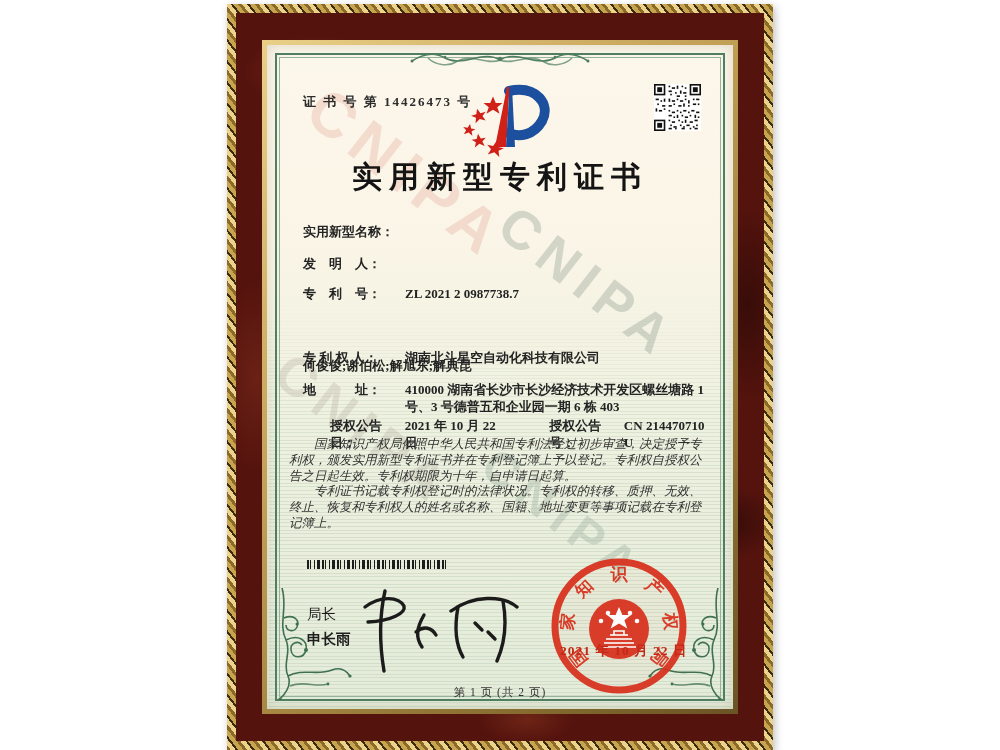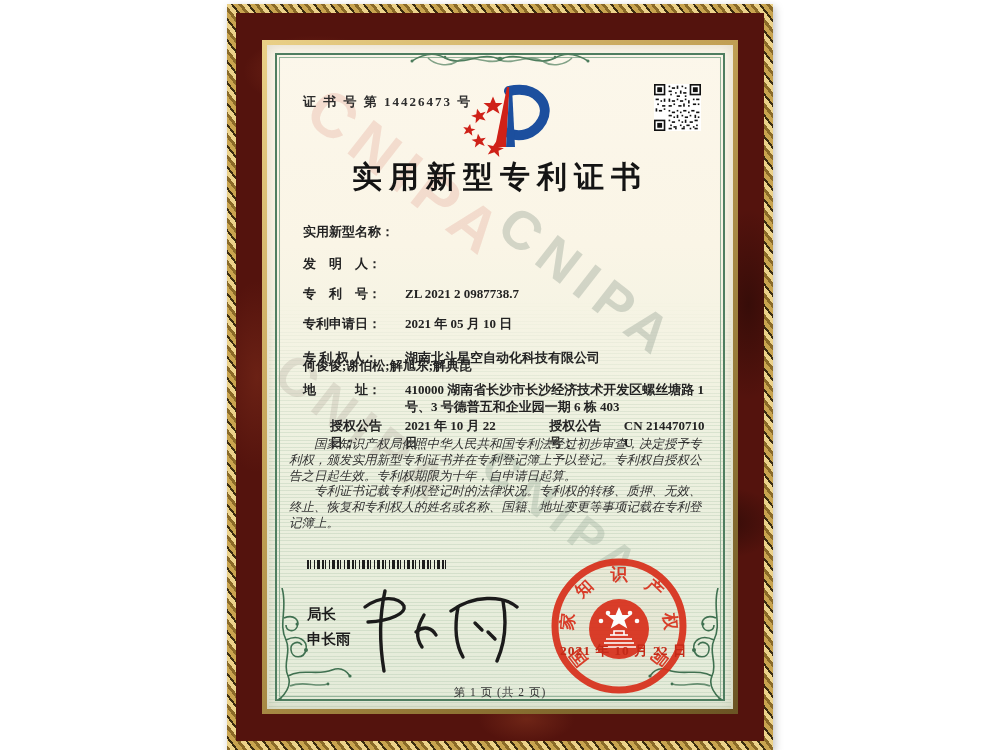--- a/index.html
+++ b/index.html
@@ -56,21 +56,21 @@
   .grant-row{display:flex;margin-left:27px;}
   .grant-row .pair{display:flex;}
   .grant-row .pair.second{margin-left:42px;align-items:flex-end;}
 
   .bodytext{position:absolute;left:22px;right:22px;top:392px;font-size:12.5px;line-height:15.8px;
             color:#313131;font-style:italic;font-weight:500;}
   .bodytext p{margin:0;text-indent:2em;}
 
   .barcode{position:absolute;left:40px;top:515px;width:140px;height:9px;
            background:repeating-linear-gradient(90deg,#1c1c1c 0 2px,transparent 2px 3px,#1c1c1c 3px 4px,transparent 4px 7px,#1c1c1c 7px 8px,transparent 8px 10px,#1c1c1c 10px 13px,transparent 13px 15px);}
-  .signer-title{position:absolute;left:40px;top:560px;font-size:14.5px;font-weight:700;color:#1d1d1d;}
+  .signer-title{position:absolute;left:40px;top:560px;font-size:14.5px;font-weight:400;color:#1d1d1d;}
   .signer-name{position:absolute;left:40px;top:585px;font-size:14.5px;font-weight:700;color:#1d1d1d;}
   .signature{position:absolute;left:84px;top:532px;}
 
   .seal{position:absolute;left:281px;top:510px;z-index:3;}
   .seal-date{position:absolute;left:293px;top:597px;z-index:4;font-size:13.5px;font-weight:700;
              letter-spacing:1px;color:#c32a18;}
   .footer{position:absolute;left:0;right:0;top:640px;text-align:center;font-size:11.5px;
           letter-spacing:1px;color:#333;}
 
   .orn-top{position:absolute;left:50%;top:1px;transform:translateX(-50%);z-index:2;}
@@ -257,24 +257,20 @@
               <span class="lab">实用新型名称：</span>
             </div>
             <div class="row" style="top:210px;flex-direction:column;">
               <span class="lab">发　明　人：</span>
               <span class="val">何俊俊;谢伯松;解旭东;解典昆</span>
             </div>
             <div class="row" style="top:240px;">
               <span class="lab">专　利　号：</span>
               <span class="val">ZL 2021 2 0987738.7</span>
             </div>
-            <div class="row" style="top:270px;">
-              <span class="lab">专利申请日：</span>
-              <span class="val">2021 年 05 月 10 日</span>
-            </div>
             <div class="row" style="top:304px;">
               <span class="lab">专 利 权 人：</span>
               <span class="val">湖南北斗星空自动化科技有限公司</span>
             </div>
             <div class="row" style="top:336px;">
               <span class="lab">地　　　址：</span>
               <span class="val addr">410000 湖南省长沙市长沙经济技术开发区螺丝塘路 1 号、3 号德普五和企业园一期 6 栋 403</span>
             </div>
             <div class="row grant-row" style="top:372px;">
               <span class="pair">

